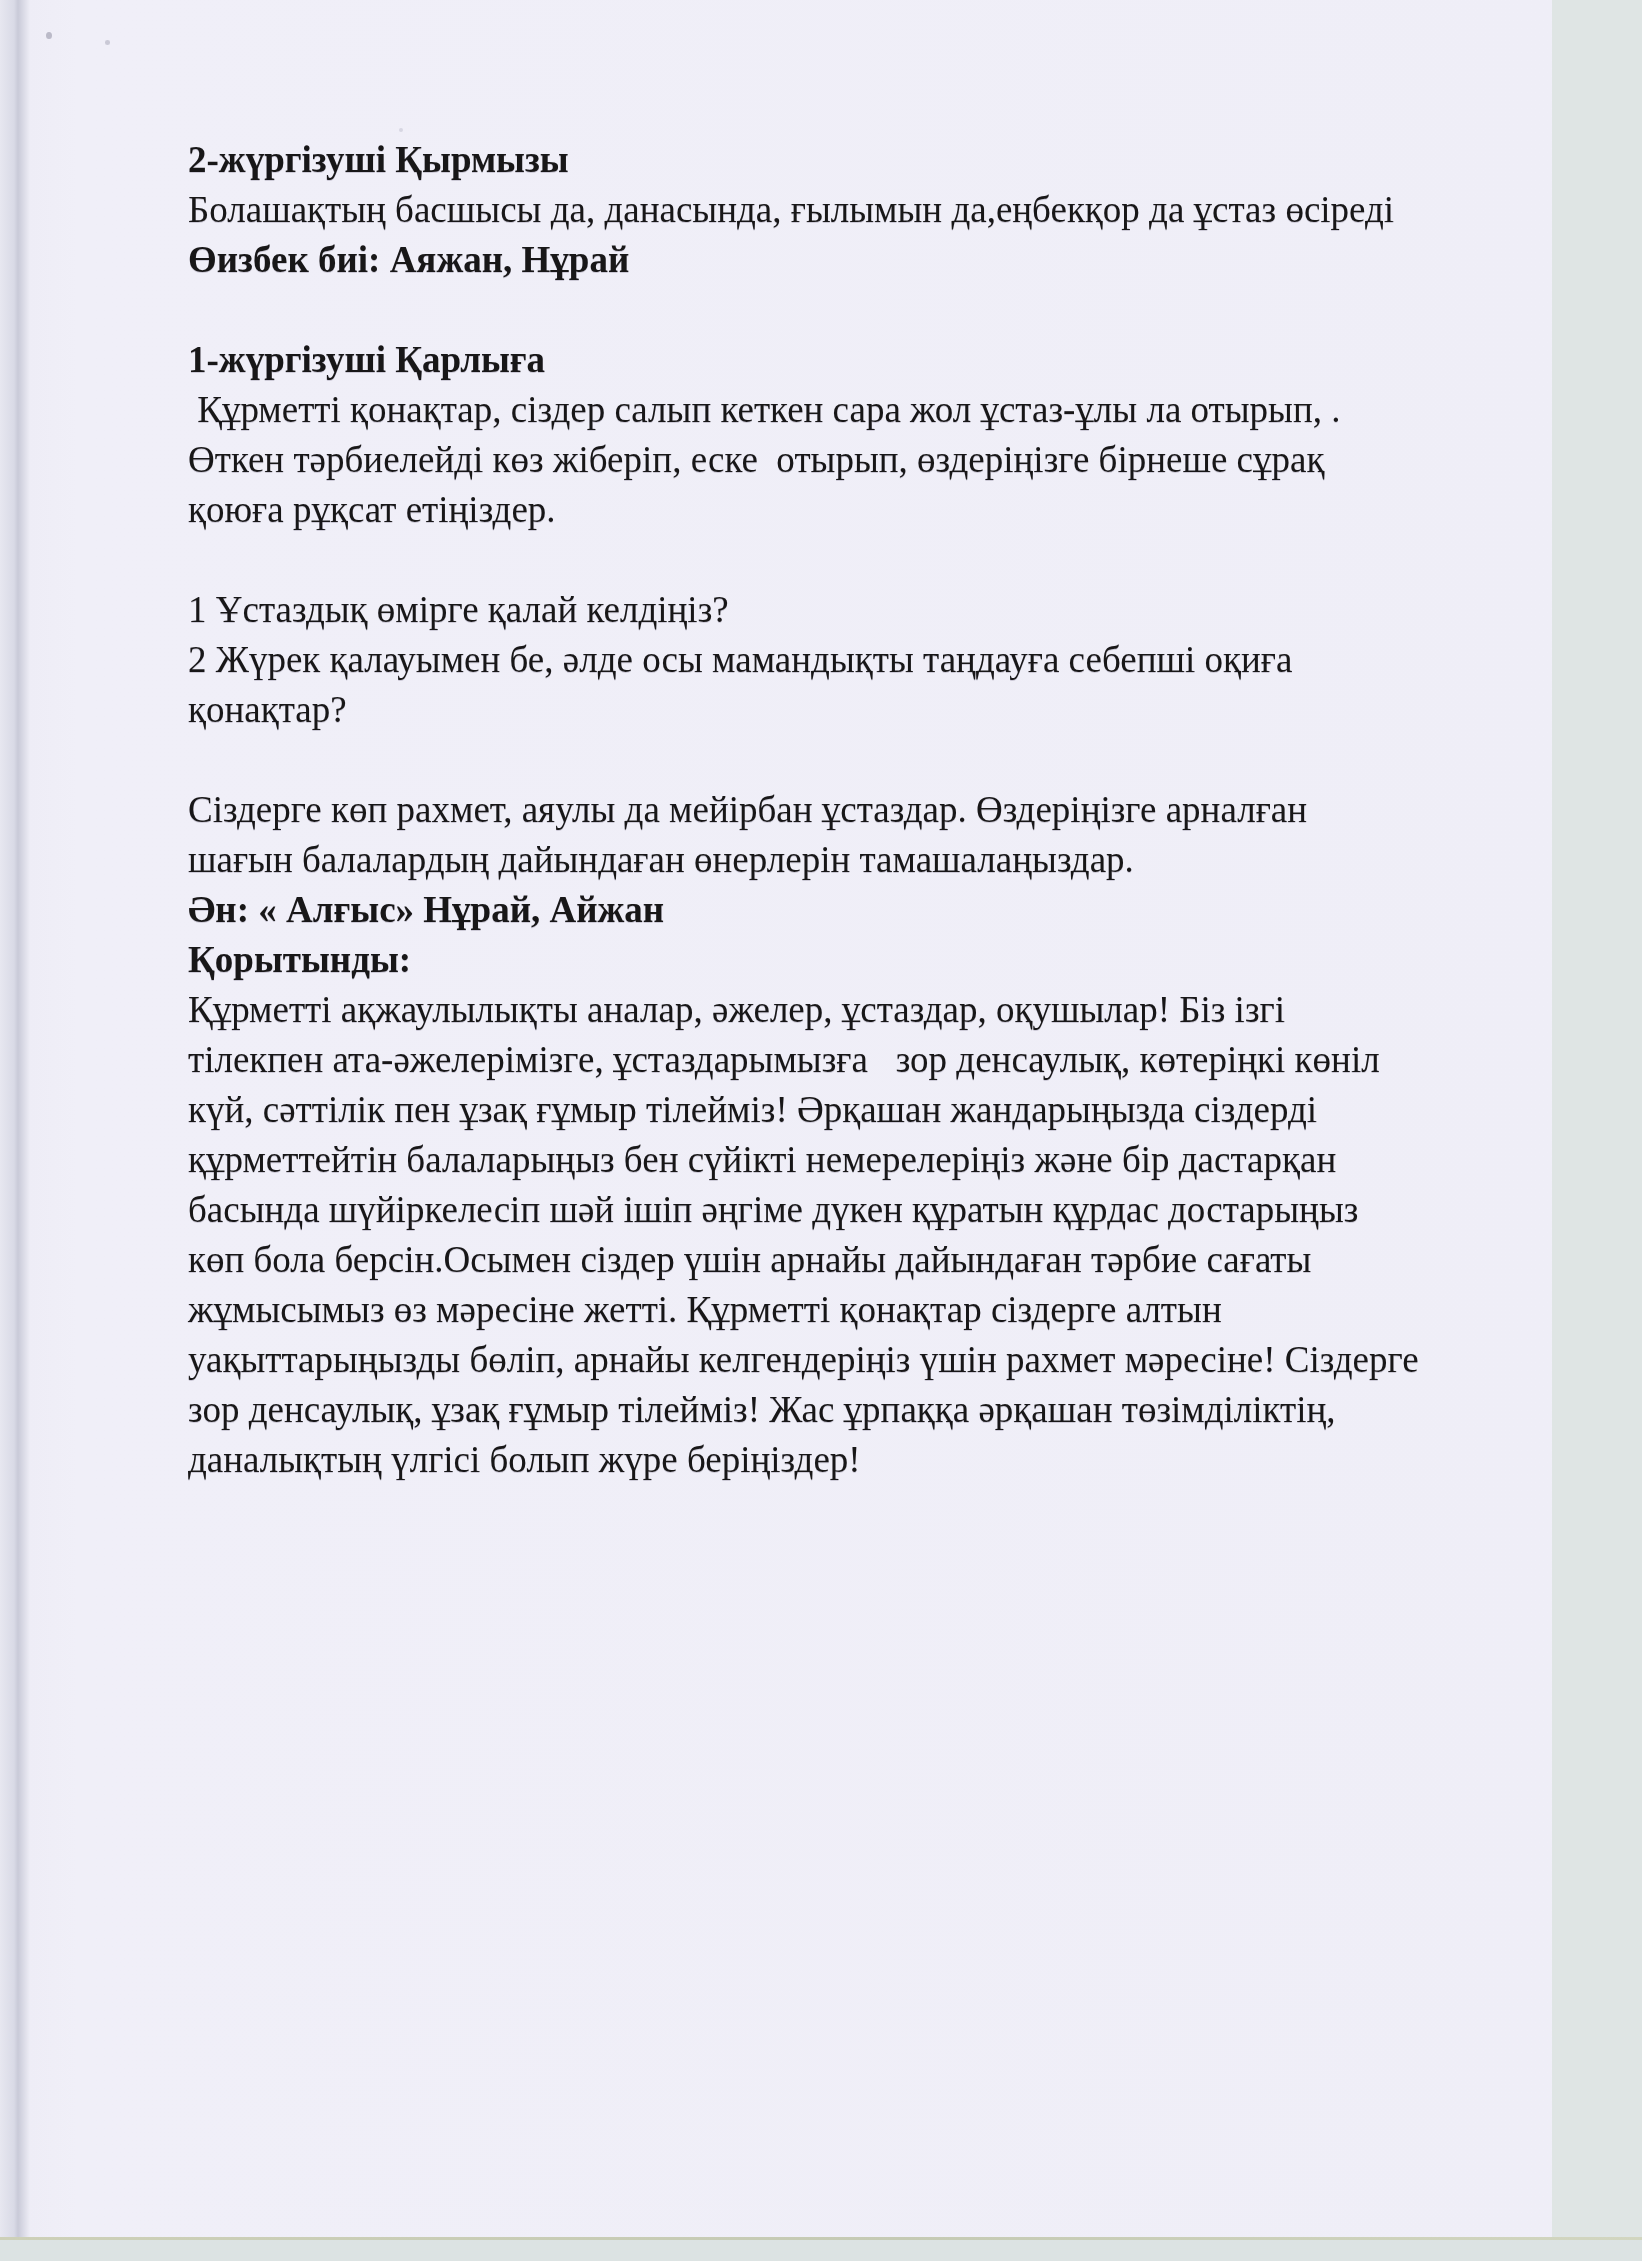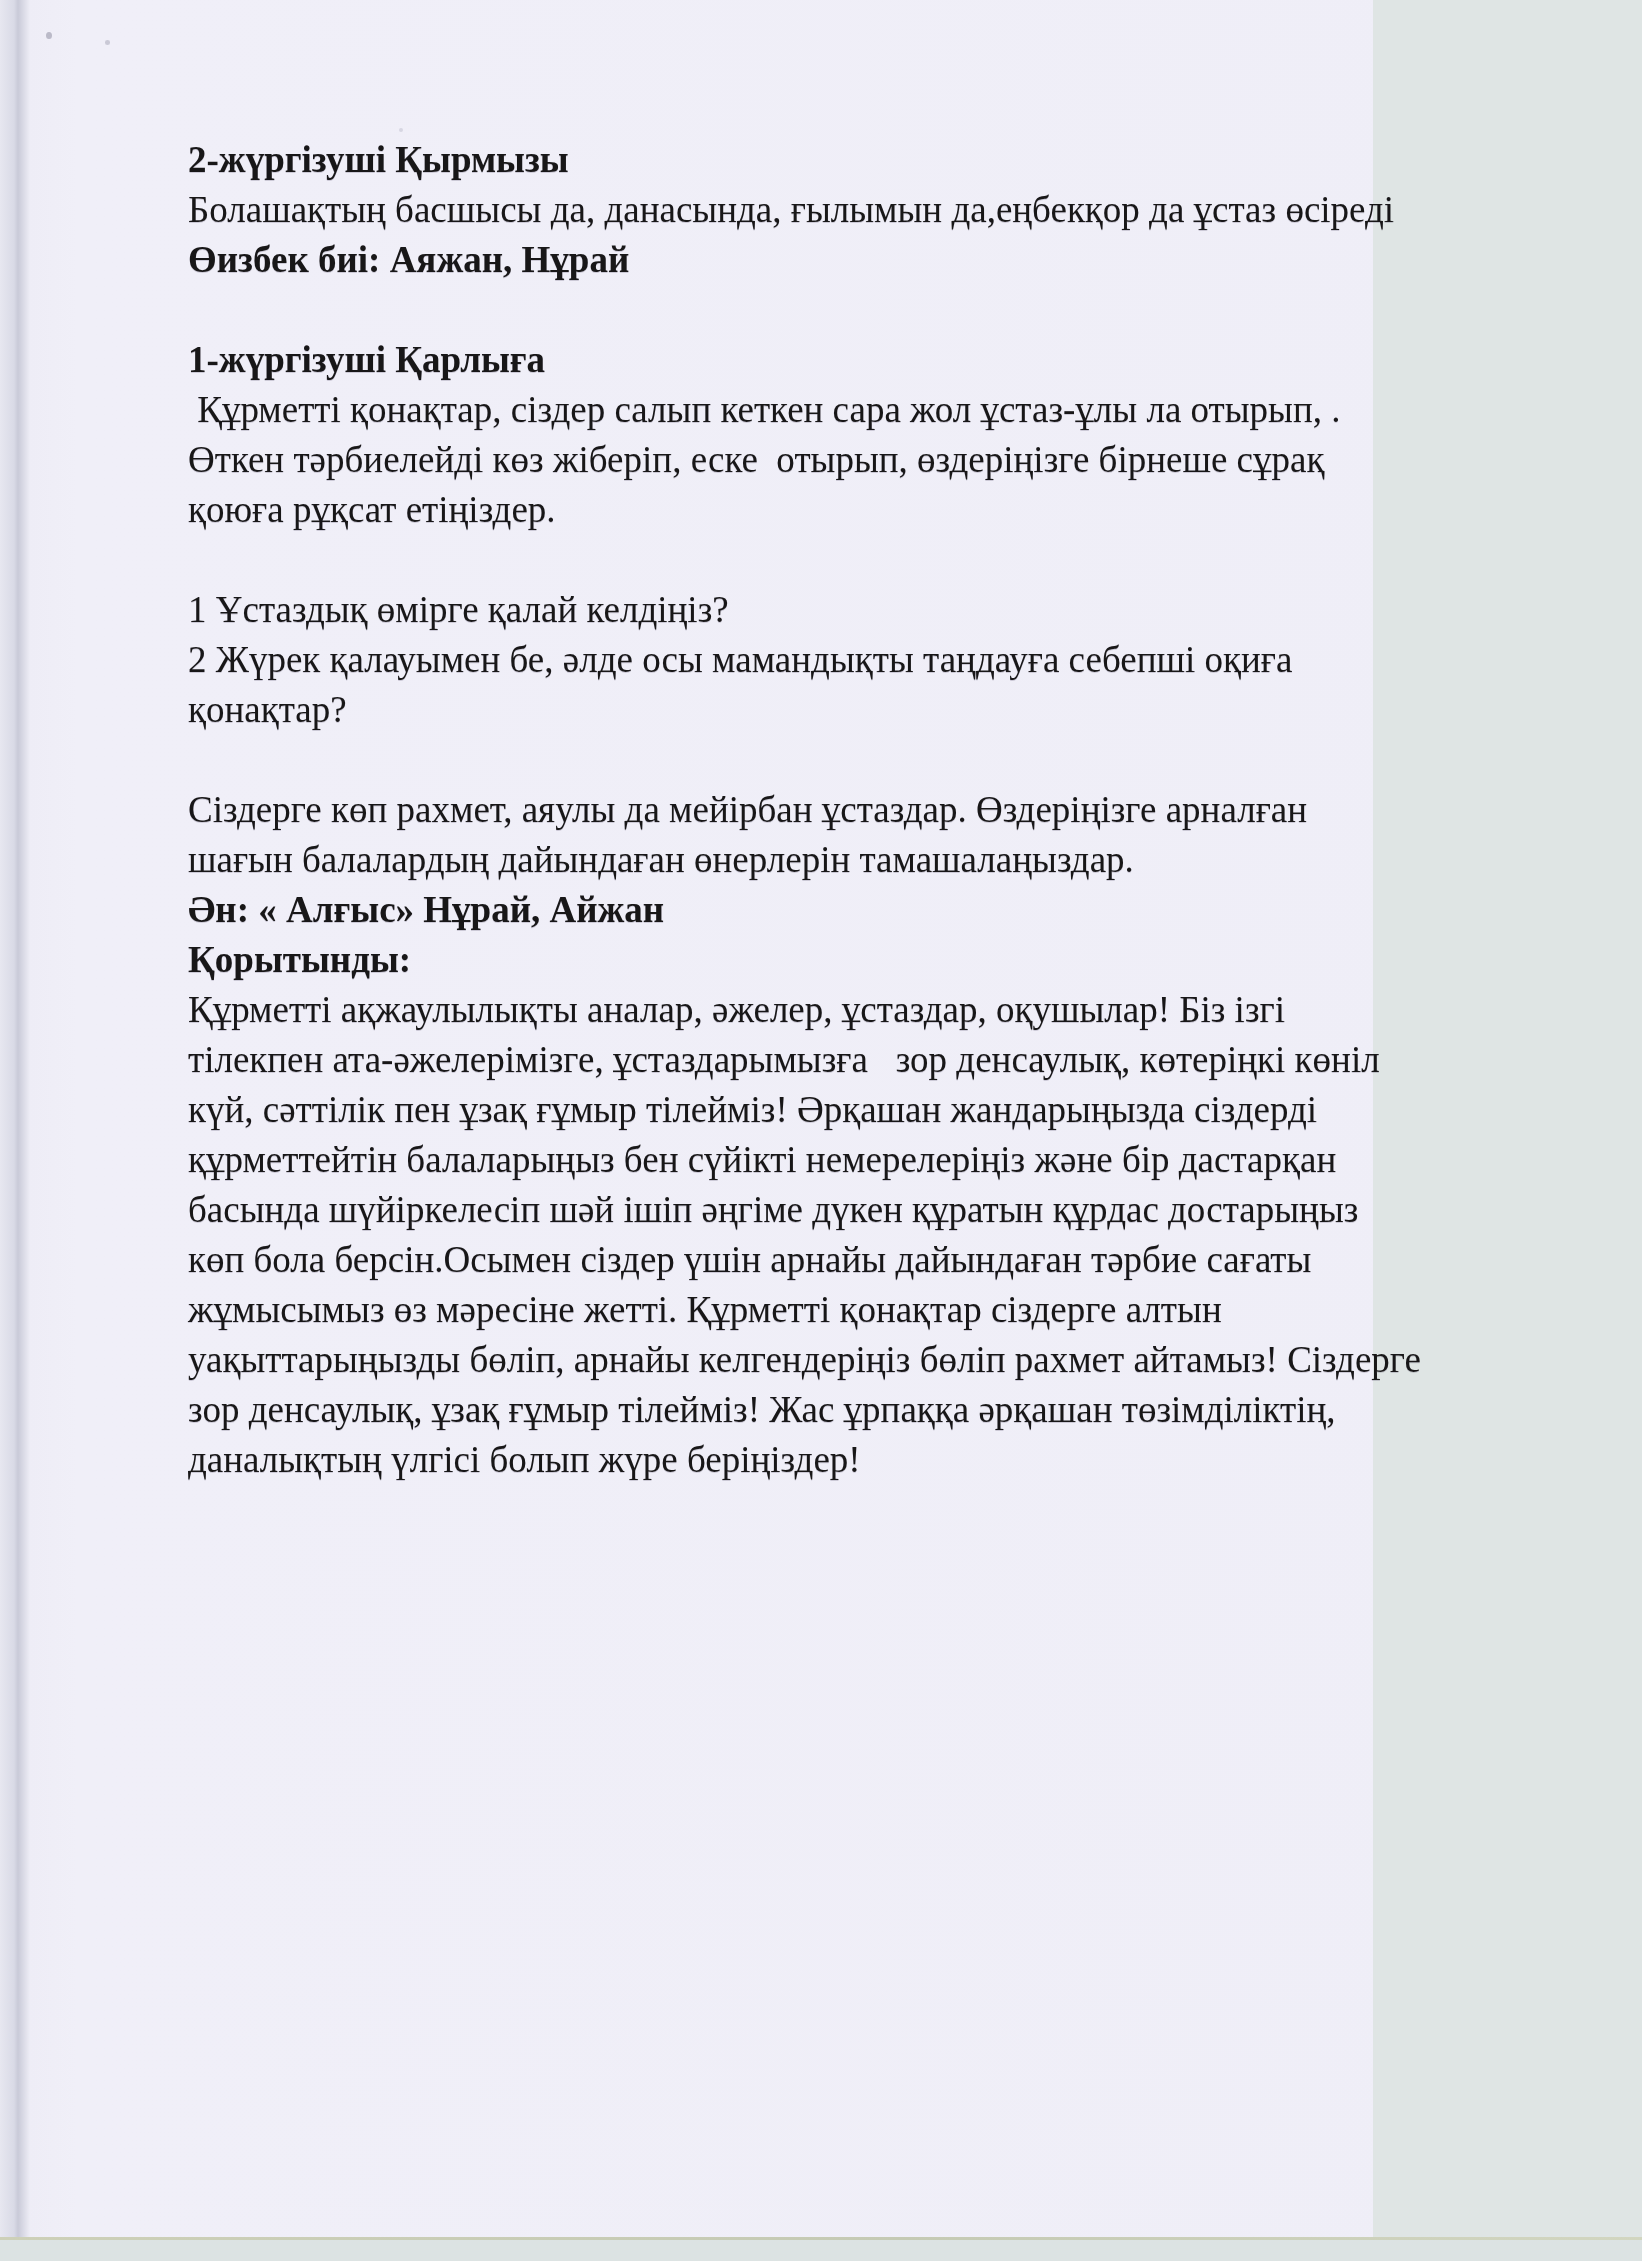--- a/index.html
+++ b/index.html
@@ -12,24 +12,25 @@
     position: relative;
     background: #dfe5e4;
     font-family: "Liberation Serif", serif;
     overflow: hidden;
   }
   
   .paper {
     position: absolute;
     left: 0;
     top: 0;
-    width: 1373px;
+    width: 1543px;
     height: 2237px;
     background:
       linear-gradient(90deg, #e7e7f0 0px, #d9dae6 14px, #c9cad8 18px, #eeedf6 30px, #f0eff8 77px, #efeef7 1591px, #ecebf5 1643px);
+    padding-left: 9px;
   }
   
   .paper-edge-line {
     position: absolute;
     left: 0;
     top: 2237px;
     width: 1643px;
     height: 2.6px;
     background: linear-gradient(90deg, #cdd0b8 0%, #c5cab4 55%, #d2d6c0 100%);
   }
@@ -100,21 +101,21 @@
       <p class="line">шағын балалардың дайындаған өнерлерін тамашалаңыздар.</p>
       <p class="line bold">Ән: « Алғыс» Нұрай, Айжан</p>
       <p class="line bold">Қорытынды:</p>
       <p class="line">Құрметті ақжаулылықты аналар, әжелер, ұстаздар, оқушылар! Біз ізгі</p>
       <p class="line">тілекпен ата-әжелерімізге, ұстаздарымызға   зор денсаулық, көтеріңкі көніл</p>
       <p class="line">күй, сәттілік пен ұзақ ғұмыр тілейміз! Әрқашан жандарыңызда сіздерді</p>
       <p class="line">құрметтейтін балаларыңыз бен сүйікті немерелеріңіз және бір дастарқан</p>
       <p class="line">басында шүйіркелесіп шәй ішіп әңгіме дүкен құратын құрдас достарыңыз</p>
       <p class="line">көп бола берсін.Осымен сіздер үшін арнайы дайындаған тәрбие сағаты</p>
       <p class="line">жұмысымыз өз мәресіне жетті. Құрметті қонақтар сіздерге алтын</p>
-      <p class="line">уақыттарыңызды бөліп, арнайы келгендеріңіз бөліп рахмет айтамыз! Сіздерге</p>
+      <p class="line">уақыттарыңызды бөліп, арнайы келгендеріңіз үшін рахмет мәресіне! Сіздерге</p>
       <p class="line">зор денсаулық, ұзақ ғұмыр тілейміз! Жас ұрпаққа әрқашан төзімділіктің,</p>
       <p class="line">даналықтың үлгісі болып жүре беріңіздер!</p>
     </div>
 
   </div>
 </div>
 
 <div class="paper-edge-line"></div>
 <div class="scanner-bed"></div>
 

